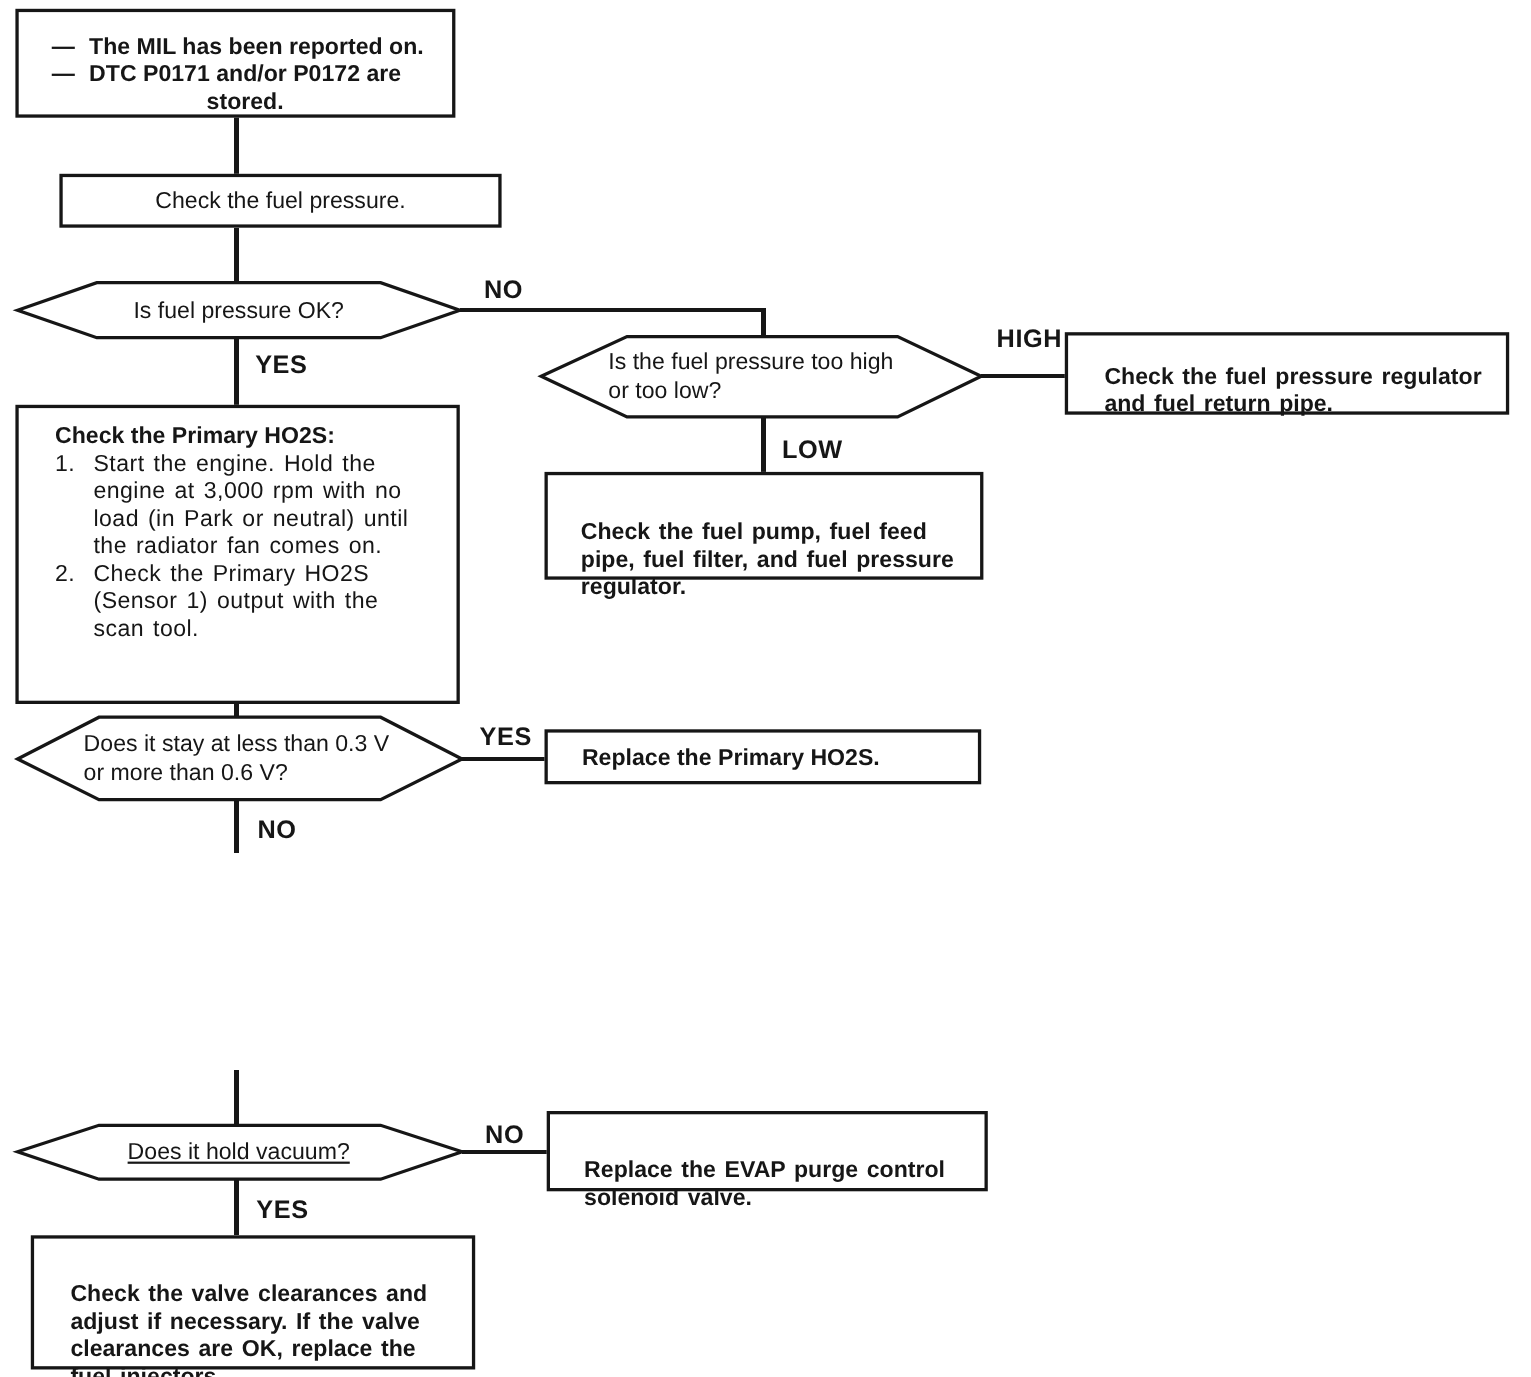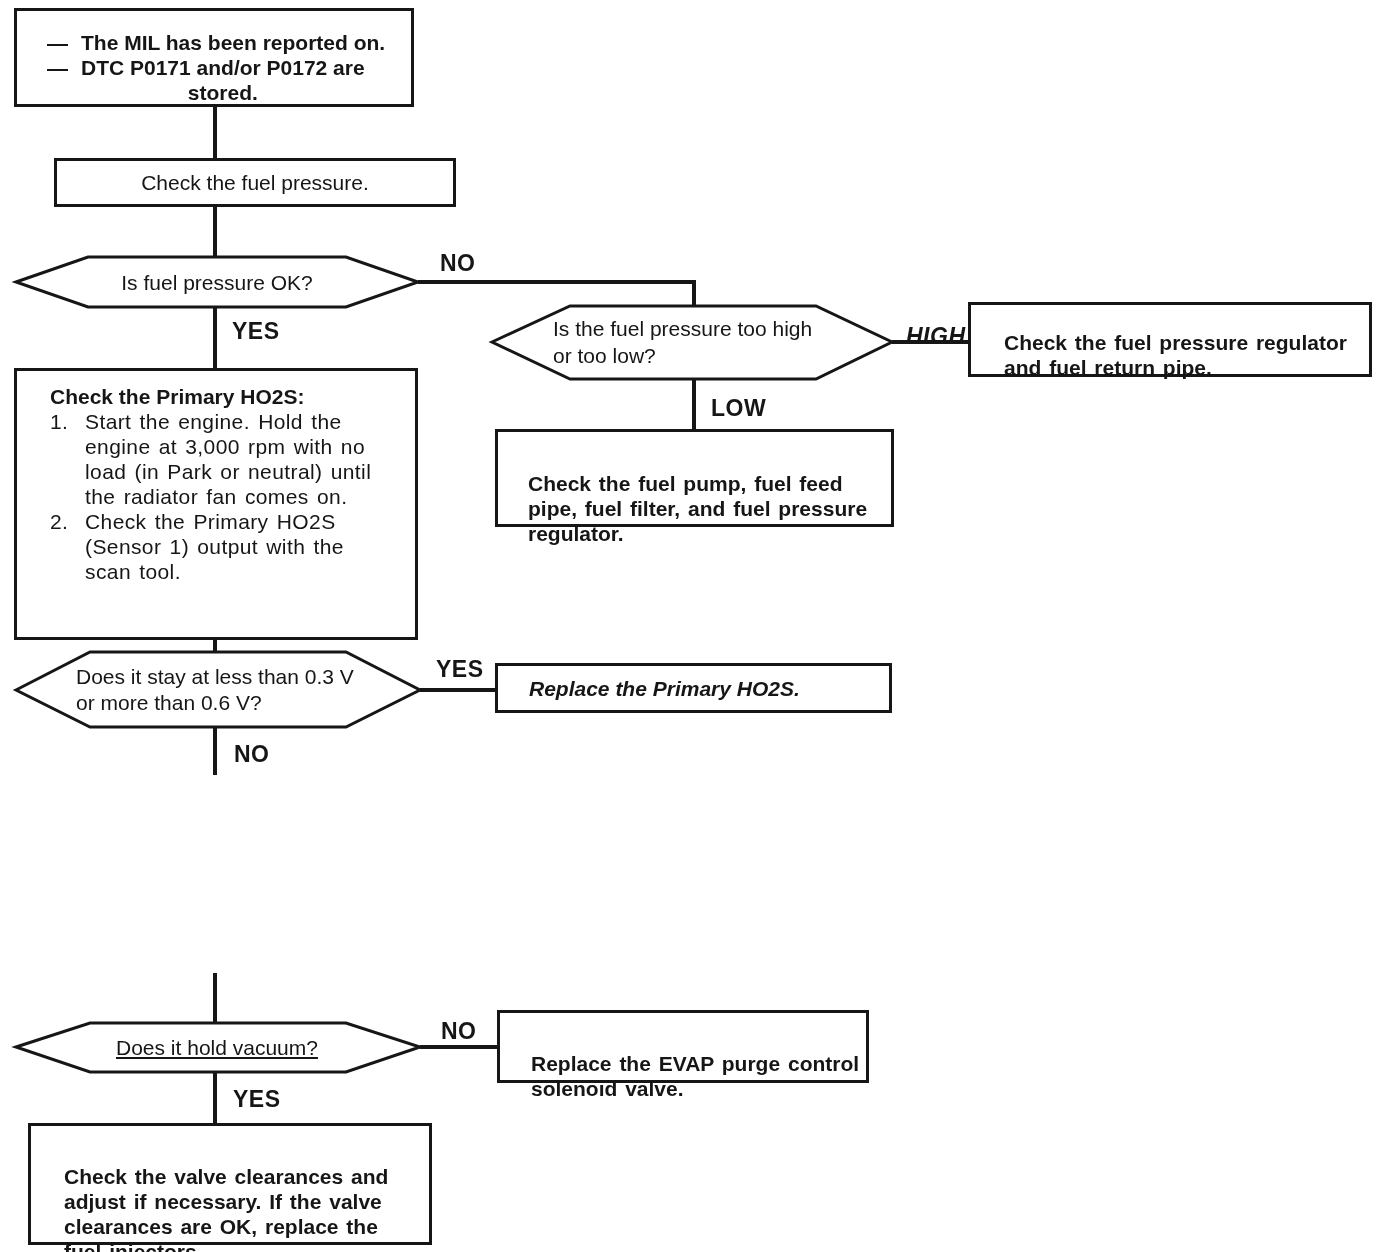--- a/index.html
+++ b/index.html
@@ -108,43 +108,43 @@
 (Sensor 1) output with the
 scan tool.</span>
     </div>
   </div>
 
   <div class="hex-text" style="left:76px; top:657px; width:320px; height:66px; line-height:26px;">
     <span class="pre">Does it stay at less than 0.3 V
 or more than 0.6 V?</span>
   </div>
 
-  <div class="node bold vcenter" style="left:495px; top:663px; width:397px; height:50px; padding-left:31px;font-style:italic;">
+  <div class="node bold vcenter" style="left:495px; top:663px; width:397px; height:50px; padding-left:31px;">
     <span>Replace the Primary HO2S.</span>
   </div>
 
 
   <div class="hex-text hex-center" style="left:60px; top:1024px; width:314px; height:46px;text-decoration:underline;">
     <span>Does it hold vacuum?</span>
   </div>
 
-  <div class="node bold pre sp" style="left:497px; top:1010px; width:372px; height:73px; padding:13px 0 0 31px;">
+  <div class="node bold pre sp" style="left:497px; top:1010px; width:401px; height:73px; padding:13px 0 0 31px;">
     <span class="pre">Replace the EVAP purge control
 solenoid valve.</span>
   </div>
 
   <div class="node bold pre sp" style="left:28px; top:1123px; width:404px; height:122px; padding:13px 8px 0 33px;">
     <span class="pre">Check the valve clearances and
 adjust if necessary. If the valve
 clearances are OK, replace the
 fuel injectors.</span>
   </div>
 
   <span class="edge-label" style="left:440px; top:250px;">NO</span>
   <span class="edge-label" style="left:232px; top:318px;">YES</span>
-  <span class="edge-label" style="left:906px; top:323px;font-style:italic;">HIGH</span>
+  <span class="edge-label" style="left:906px; top:294px;">HIGH</span>
   <span class="edge-label" style="left:711px; top:395px;">LOW</span>
   <span class="edge-label" style="left:436px; top:656px;">YES</span>
   <span class="edge-label" style="left:234px; top:741px;">NO</span>
   <span class="edge-label" style="left:441px; top:1018px;">NO</span>
   <span class="edge-label" style="left:233px; top:1086px;">YES</span>
 
 </div>
 
 </body></html>

